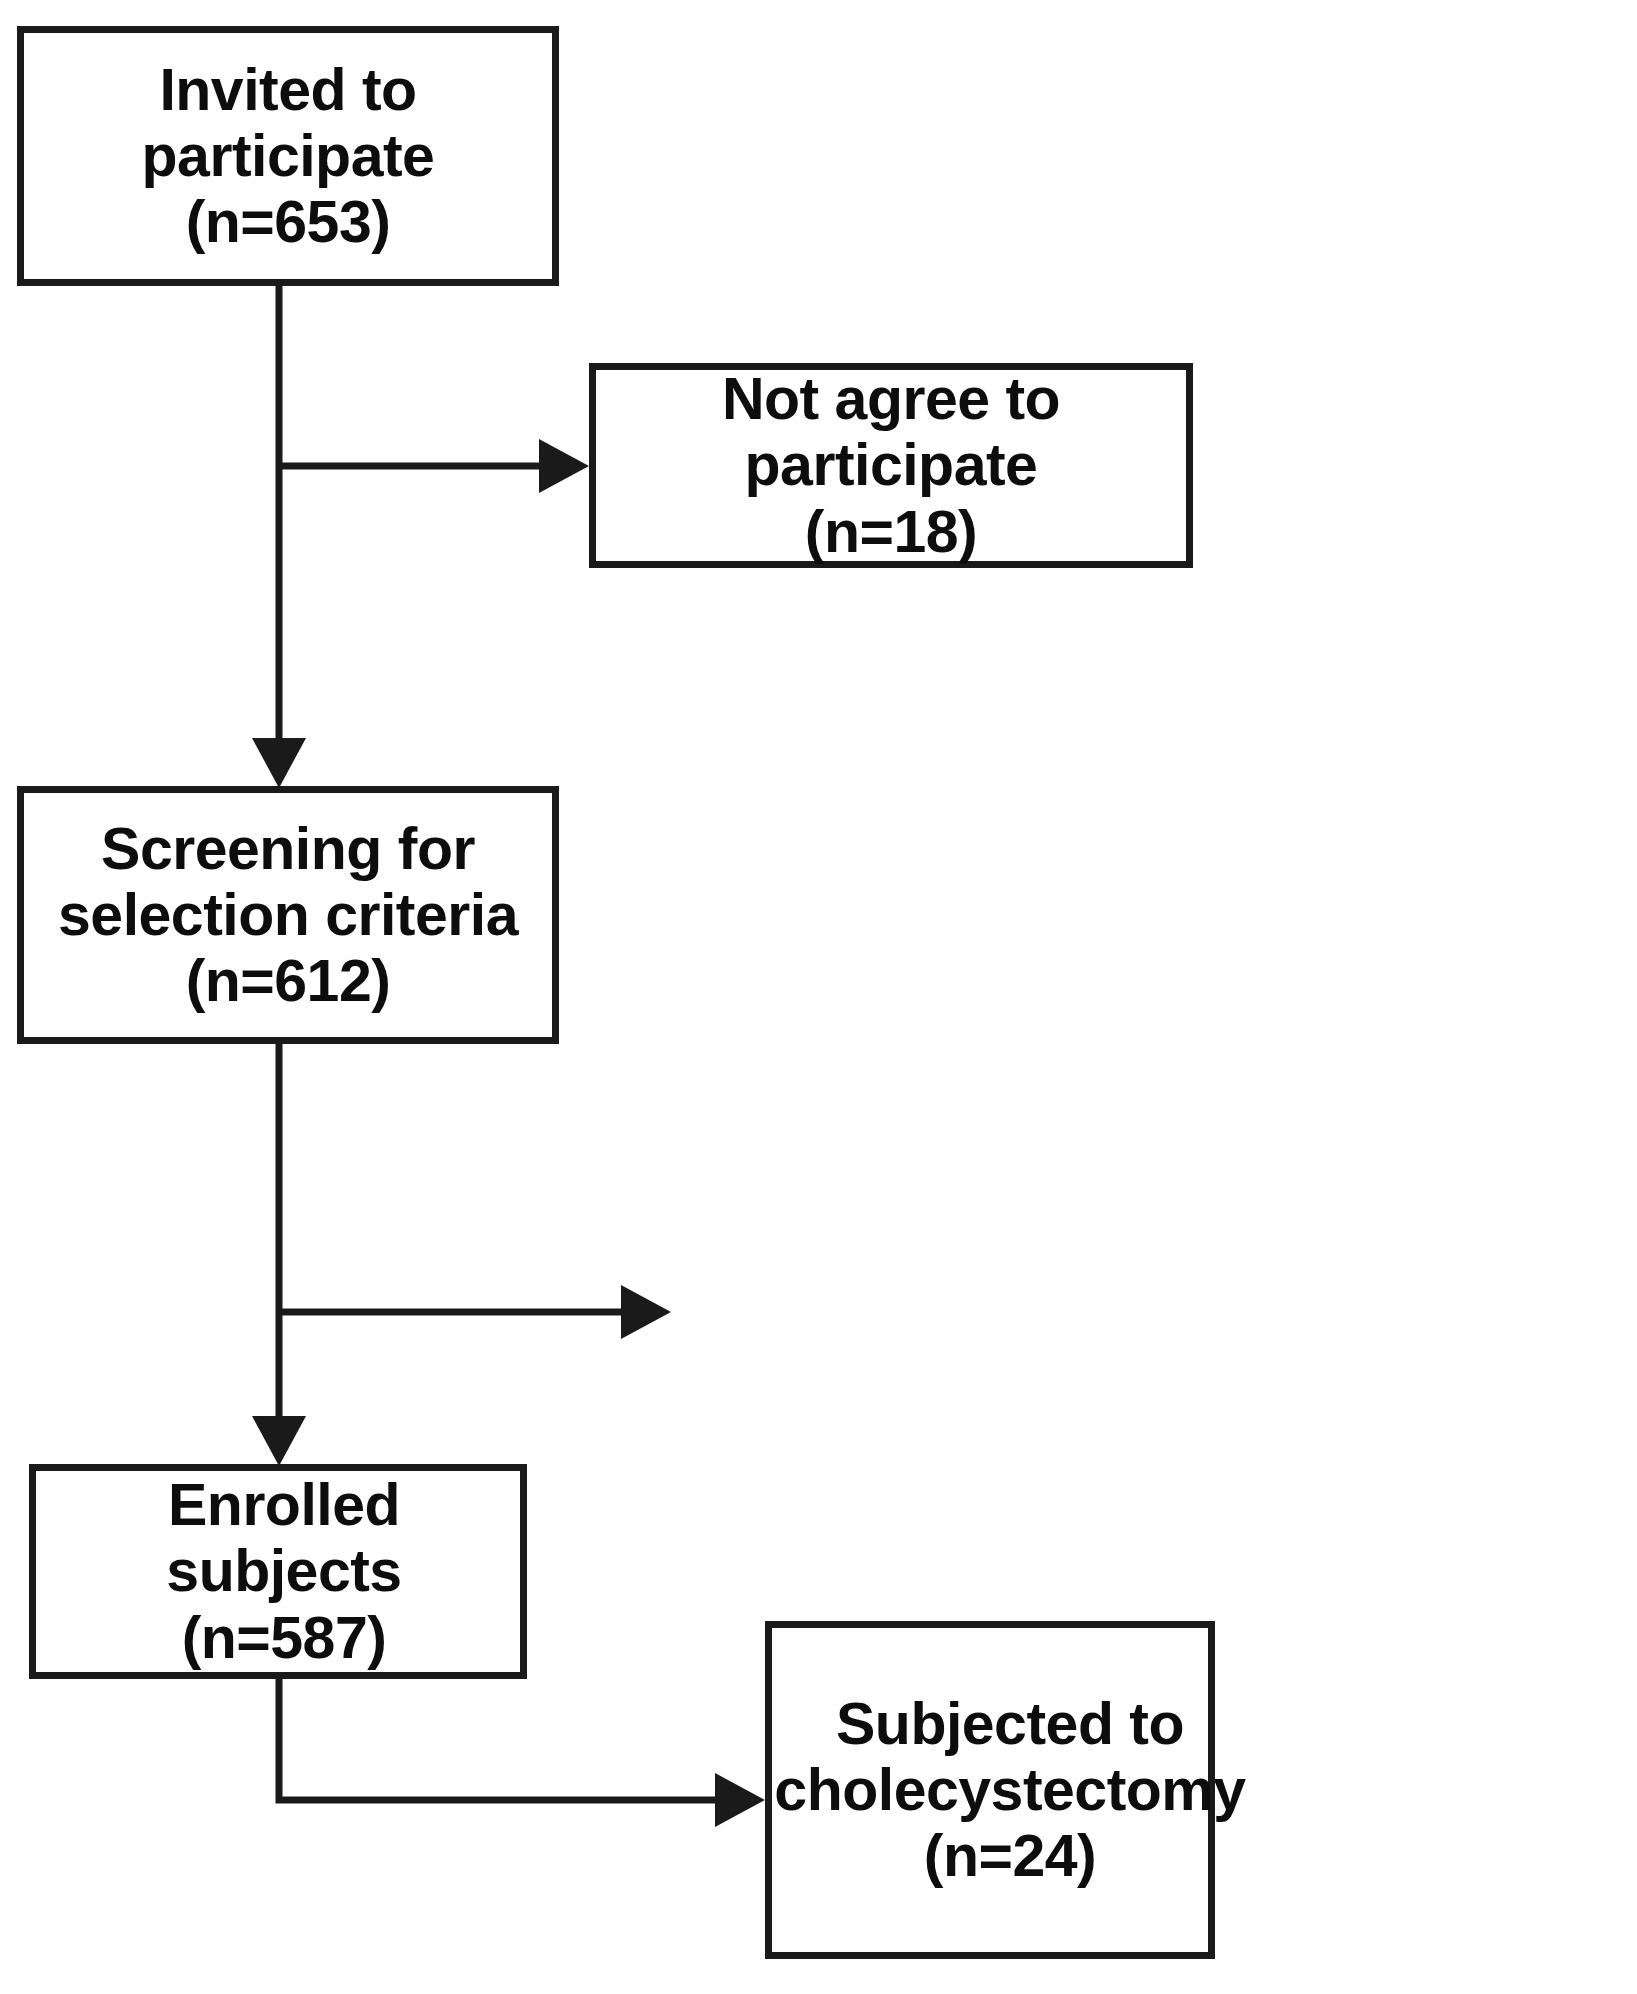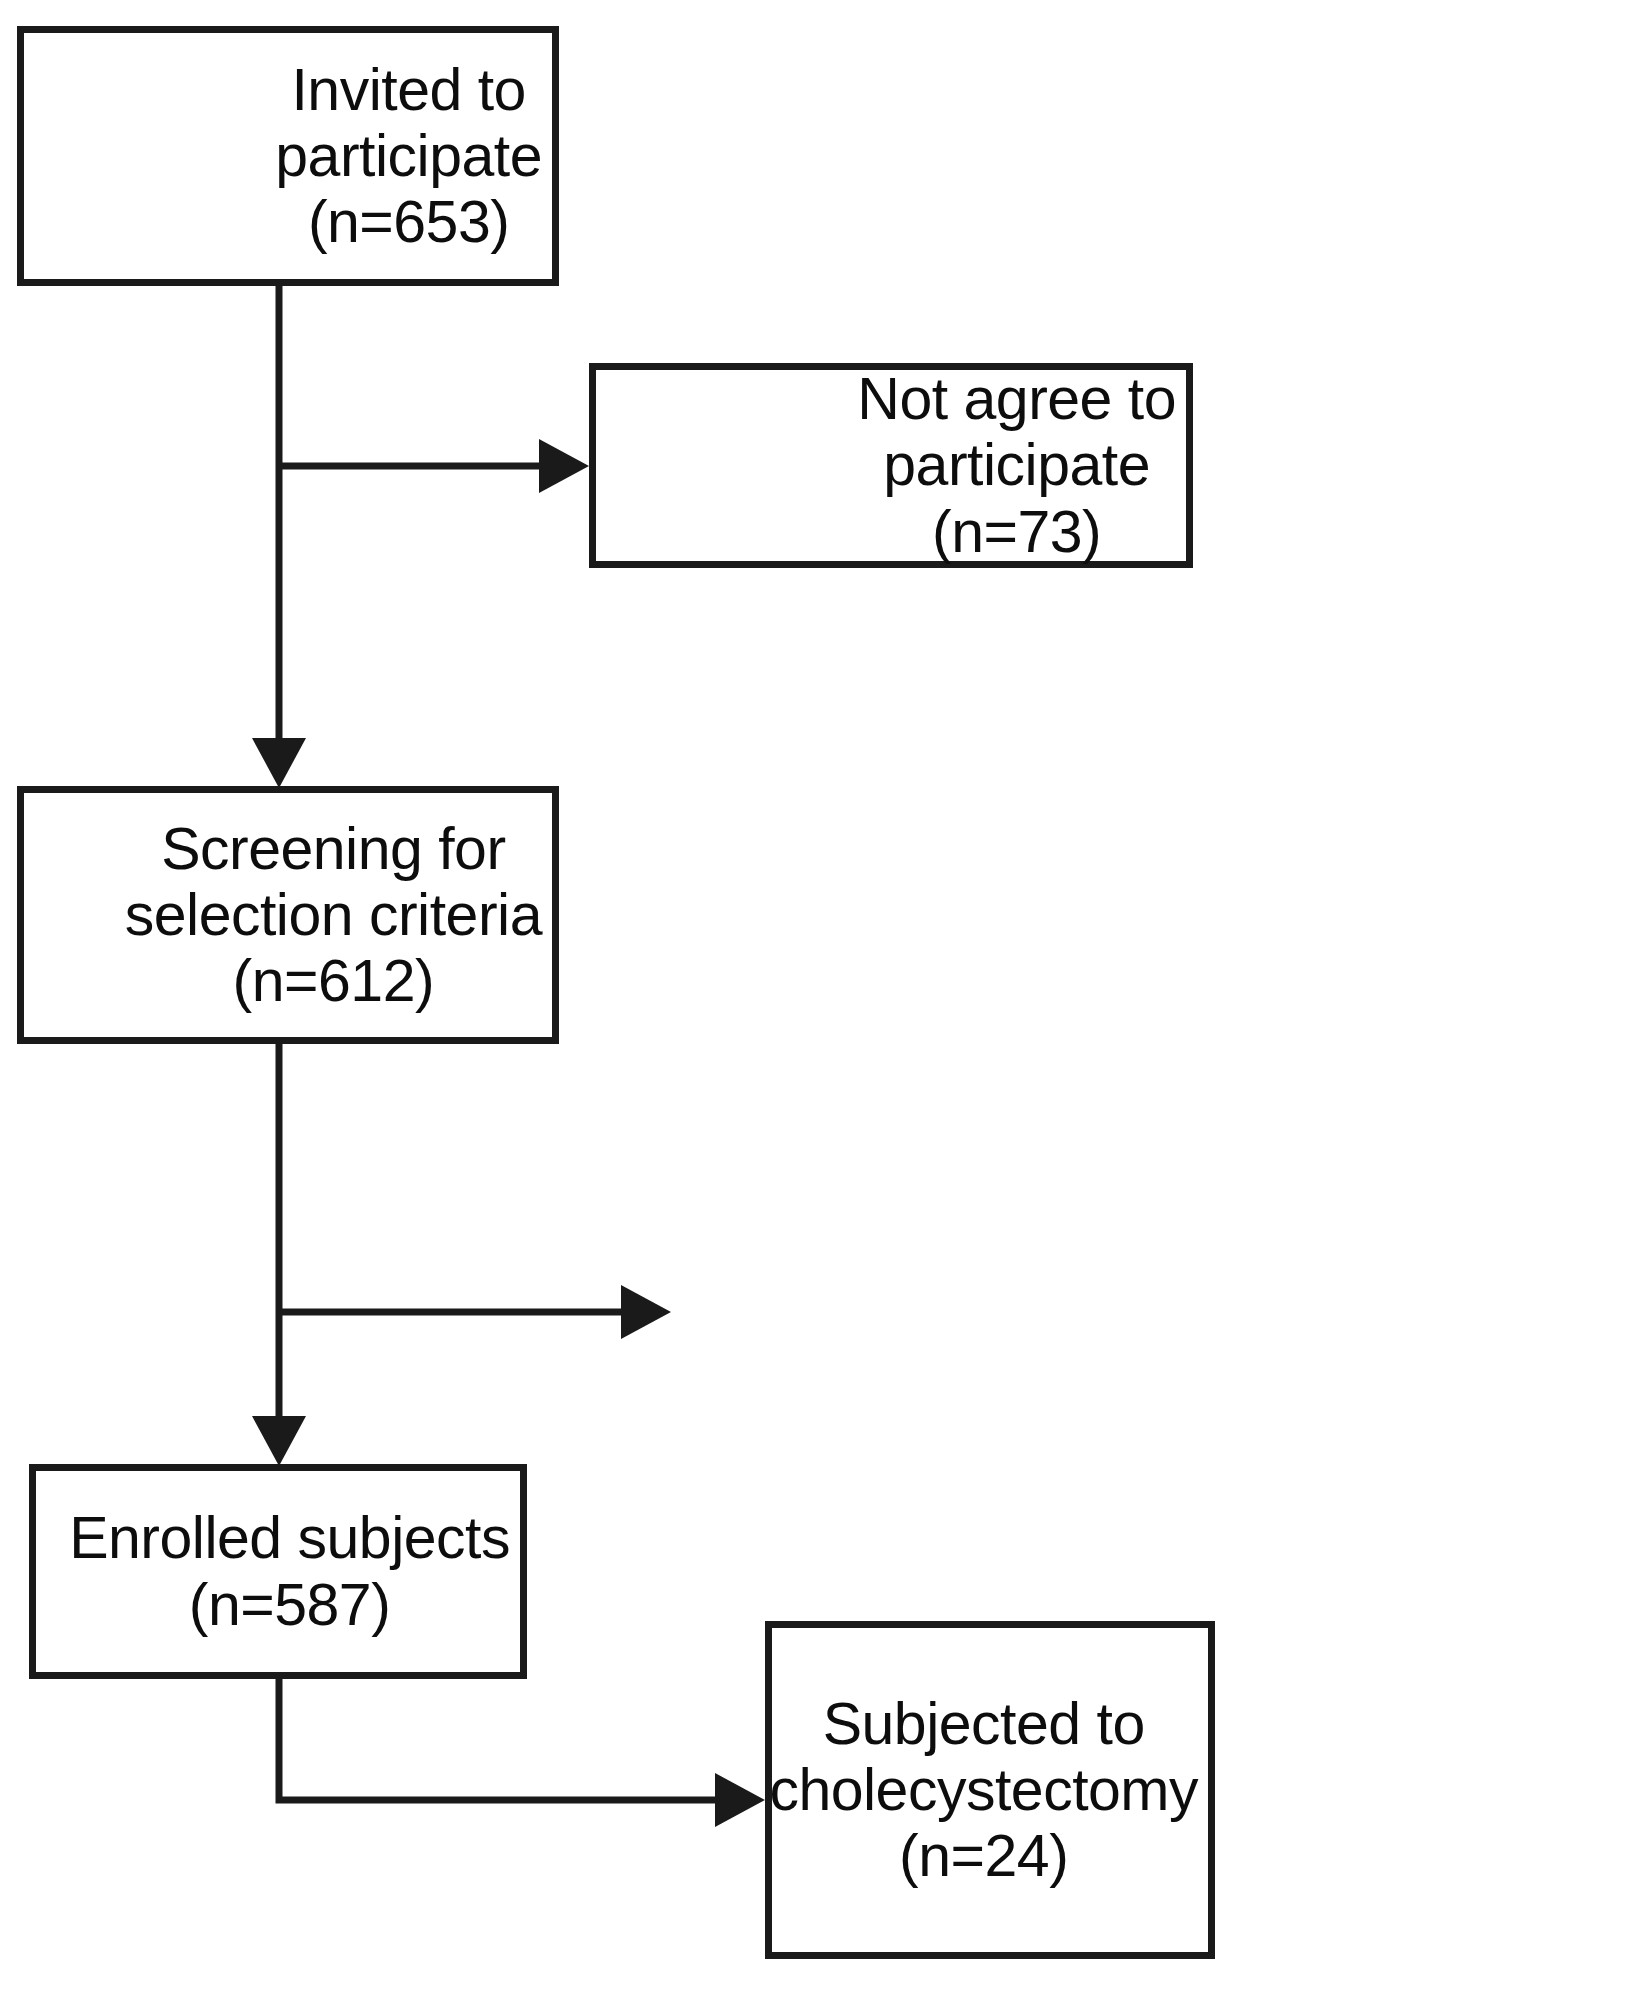--- a/index.html
+++ b/index.html
@@ -18,22 +18,23 @@
     background: #ffffff;
     overflow: hidden;
   }
   .node-box {
     position: absolute;
     box-sizing: border-box;
     border: 7px solid #1a1a1a;
     background: #ffffff;
     display: flex;
     align-items: center;
-    justify-content: flex-end;
+    justify-content: center;
     text-align: center;
+    font-weight: bold;
   }
   .node-text {
     font-size: 59px;
     line-height: 1.12;
     color: #0d0d0d;
     letter-spacing: -0.5px;
     white-space: pre-line;
     padding: 0 10px;
   }
   
@@ -96,21 +97,21 @@
 
   <div class="node-box" id="node-invited">
     <span class="node-text">Invited to
 participate
 (n=653)</span>
   </div>
 
   <div class="node-box" id="node-not-agree">
     <span class="node-text">Not agree to
 participate
-(n=73)</span>
+(n=18)</span>
   </div>
 
   <div class="node-box" id="node-screening">
     <span class="node-text">Screening for
 selection criteria
 (n=612)</span>
   </div>
 
 
   <div class="node-box" id="node-enrolled">

